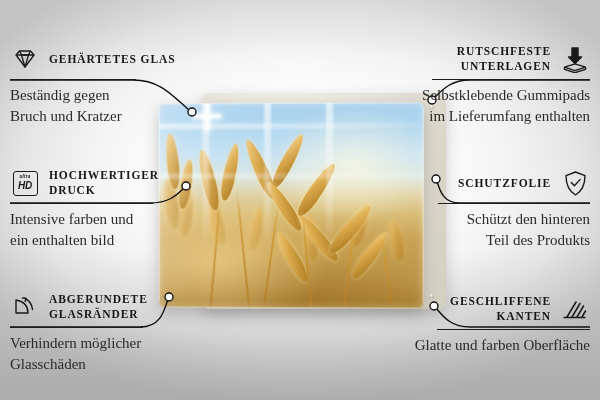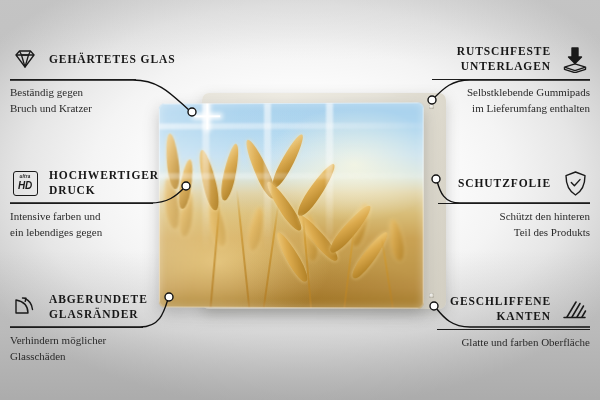--- a/index.html
+++ b/index.html
@@ -226,21 +226,21 @@
     text-transform: uppercase;
   }
   .feat-rule {
     height: 1px;
     background: #1c1c1c;
     margin: 3px 0 5px 0;
     width: 100%;
   }
   .feat-desc {
     font-family: "Liberation Serif", serif;
-    font-size: 11px;
+    font-size: 15px;
     line-height: 1.42;
     color: #2a2a2a;
     white-space: pre-line;
   }
 
   
   .hd-badge {
     width: 23px;
     height: 23px;
     border: 1.4px solid #1a1a1a;
@@ -373,21 +373,21 @@
         <span class="hd-badge">
           <span class="hd-small">ultra</span>
           <span class="hd-big">HD</span>
         </span>
       </span>
       <span class="feat-title">HOCHWERTIGER
 DRUCK</span>
     </div>
     <div class="feat-rule" style="width:143px;"></div>
     <div class="feat-desc">Intensive farben und
-ein lebendiges gegen</div>
+ein enthalten bild</div>
   </div>
 
   <div class="feature left" style="top:290px;">
     <div class="feat-head">
       <span class="feat-icon">
         <svg width="28" height="24" viewBox="0 0 28 24" fill="none" stroke="#1a1a1a" stroke-width="1.4" stroke-linecap="round" stroke-linejoin="round">
           <path d="M5,5 L5,18 L17,18 C17,11 13,6.5 5,5 Z"></path>
           <path d="M14,3.5 C18.5,5.5 21,9.5 21.5,14.5"></path>
           <path d="M11.5,3 L15,3.2 L14.2,6.4"></path>
         </svg>

